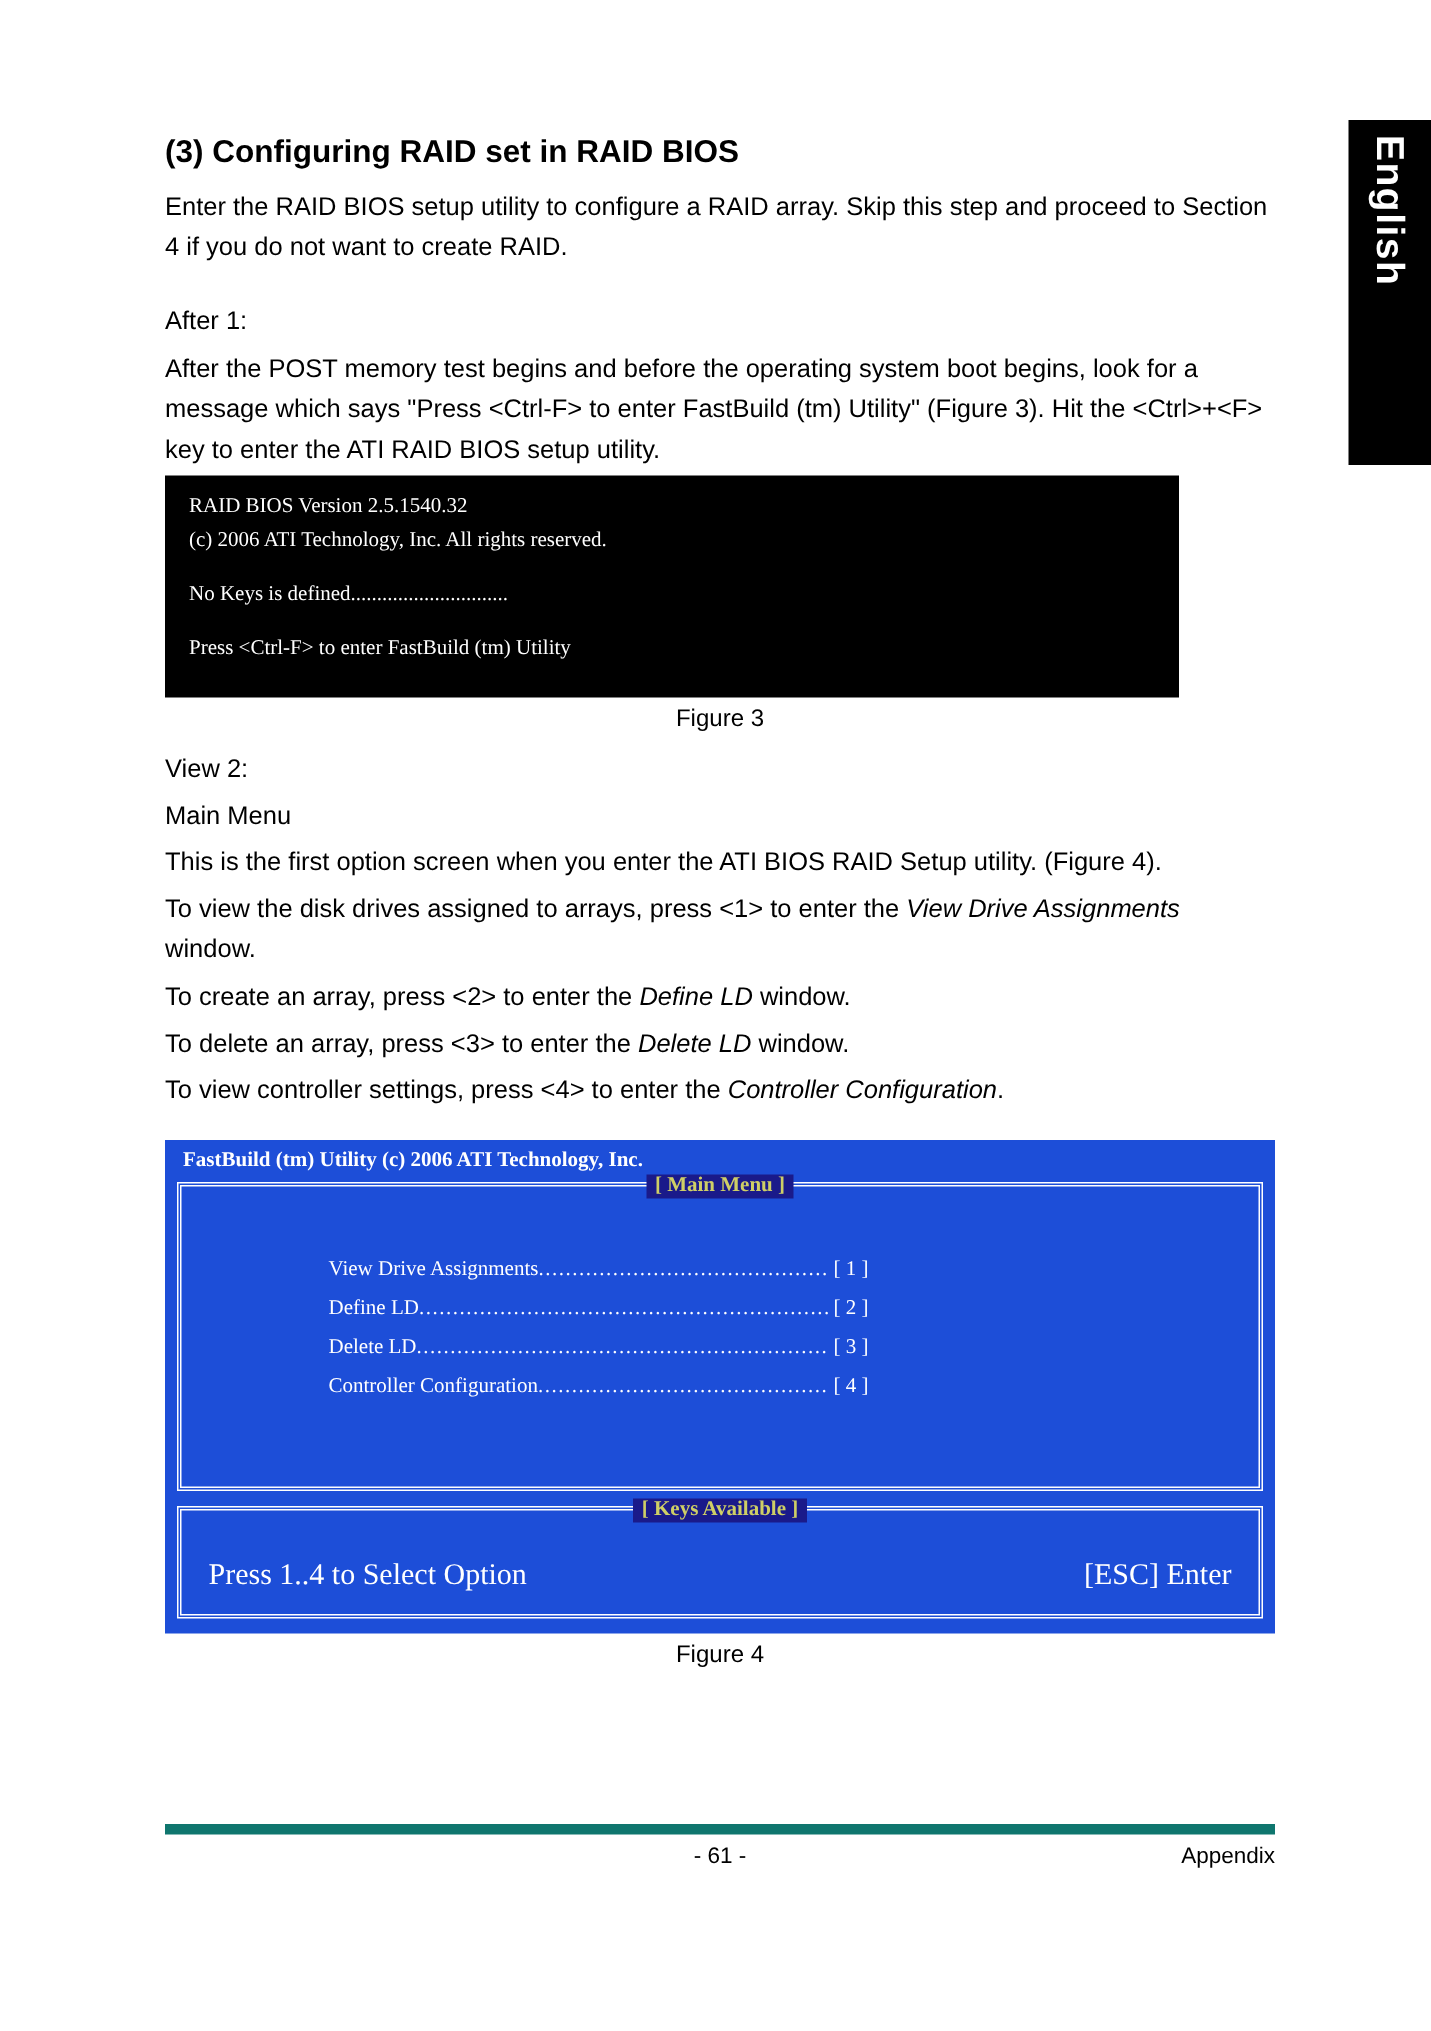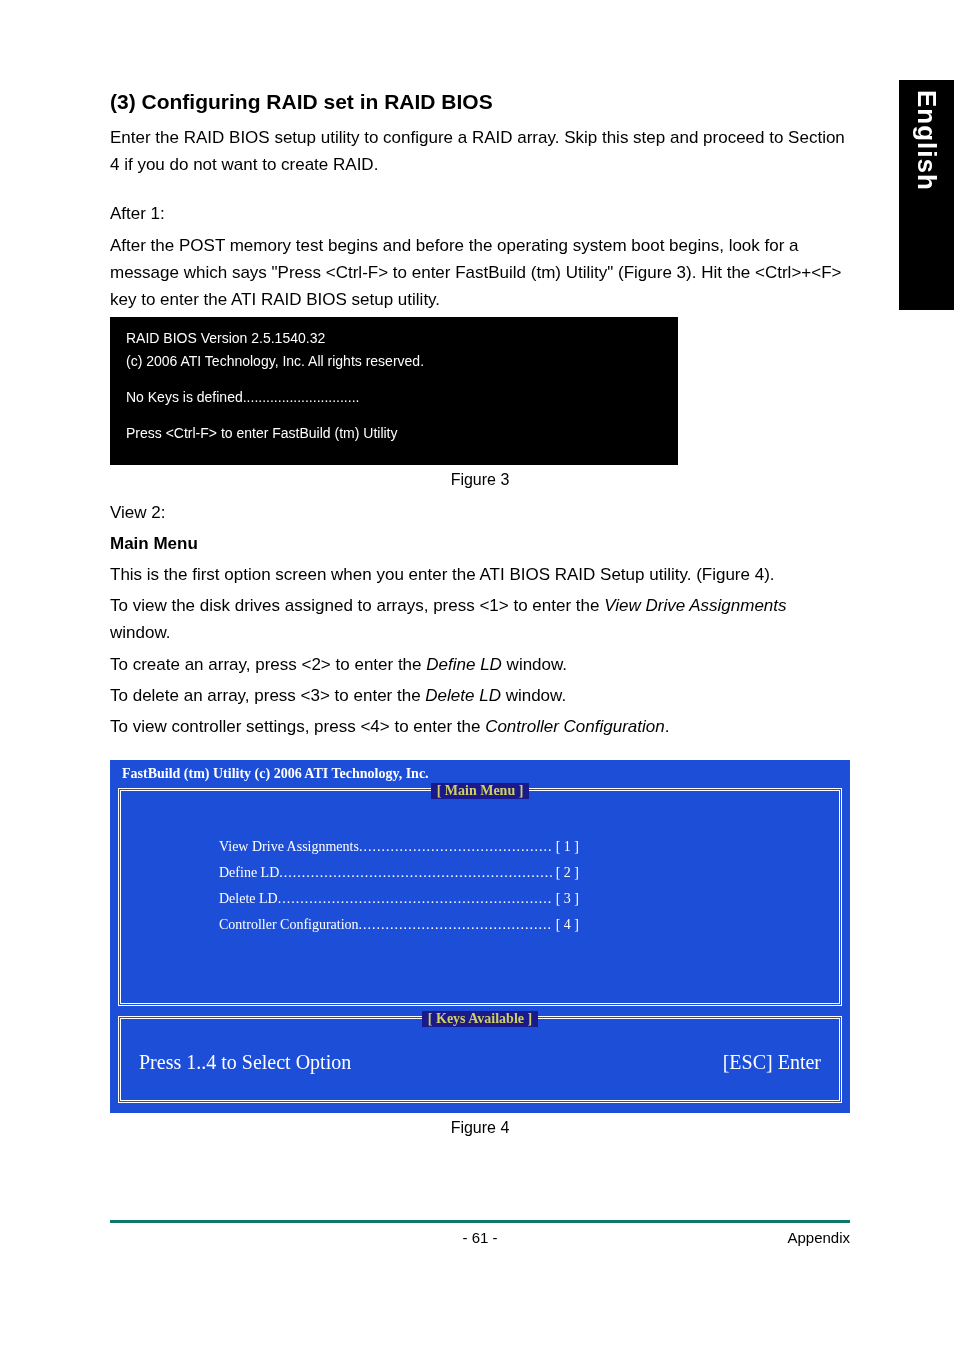--- a/index.html
+++ b/index.html
@@ -41,28 +41,28 @@
     font-weight: bold;
     margin-bottom: 10px;
   }
   p.body {
     font-size: 17px;
     line-height: 1.6;
     margin-bottom: 4px;
   }
   .gap { height: 18px; }
   .italic { font-style: italic; }
-  .bold { font-weight: bold; }
+  .bold { font-weight: normal; }
 
   
   .bios-box {
-    width: 568px;
+    width: 676px;
     background: #000;
     color: #fff;
-    font-family: Liberation Sans, sans-serif;
+    font-family: Liberation Serif, serif;
     font-size: 14px;
     padding: 10px 16px 20px 16px;
     line-height: 1.6;
   }
   .bios-box .row { white-space: pre; }
 
   .fig-caption {
     text-align: center;
     font-size: 16px;
     margin: 6px 0 10px 0;
@@ -80,21 +80,21 @@
     margin-top: 20px;
   }
   .fb-title {
     font-weight: bold;
     color: #fff;
     margin-bottom: 6px;
     padding-left: 4px;
   }
   .fb-frame {
     border: 3px double #fff;
-    padding: 6px 8px 20px 8px;
+    padding: 6px 8px 8px 8px;
     position: relative;
   }
   .frame-label-wrap {
     display: flex;
     align-items: center;
     margin-top: -14px;
     margin-bottom: 10px;
   }
   .frame-line { flex: 1; height: 0; }
   .frame-label {
@@ -136,21 +136,21 @@
     padding: 14px 10px 6px 10px;
     font-size: 20px;
   }
 
   
   .footer {
     position: absolute;
     left: 110px;
     bottom: 108px;
     width: 740px;
-    border-top: 3px solid #0f766e;
+    border-top: 7px solid #0f766e;
     padding-top: 6px;
     display: flex;
     justify-content: space-between;
     font-size: 15px;
   }
   .footer .center {
     position: absolute;
     left: 50%;
     transform: translateX(-50%);
   }

